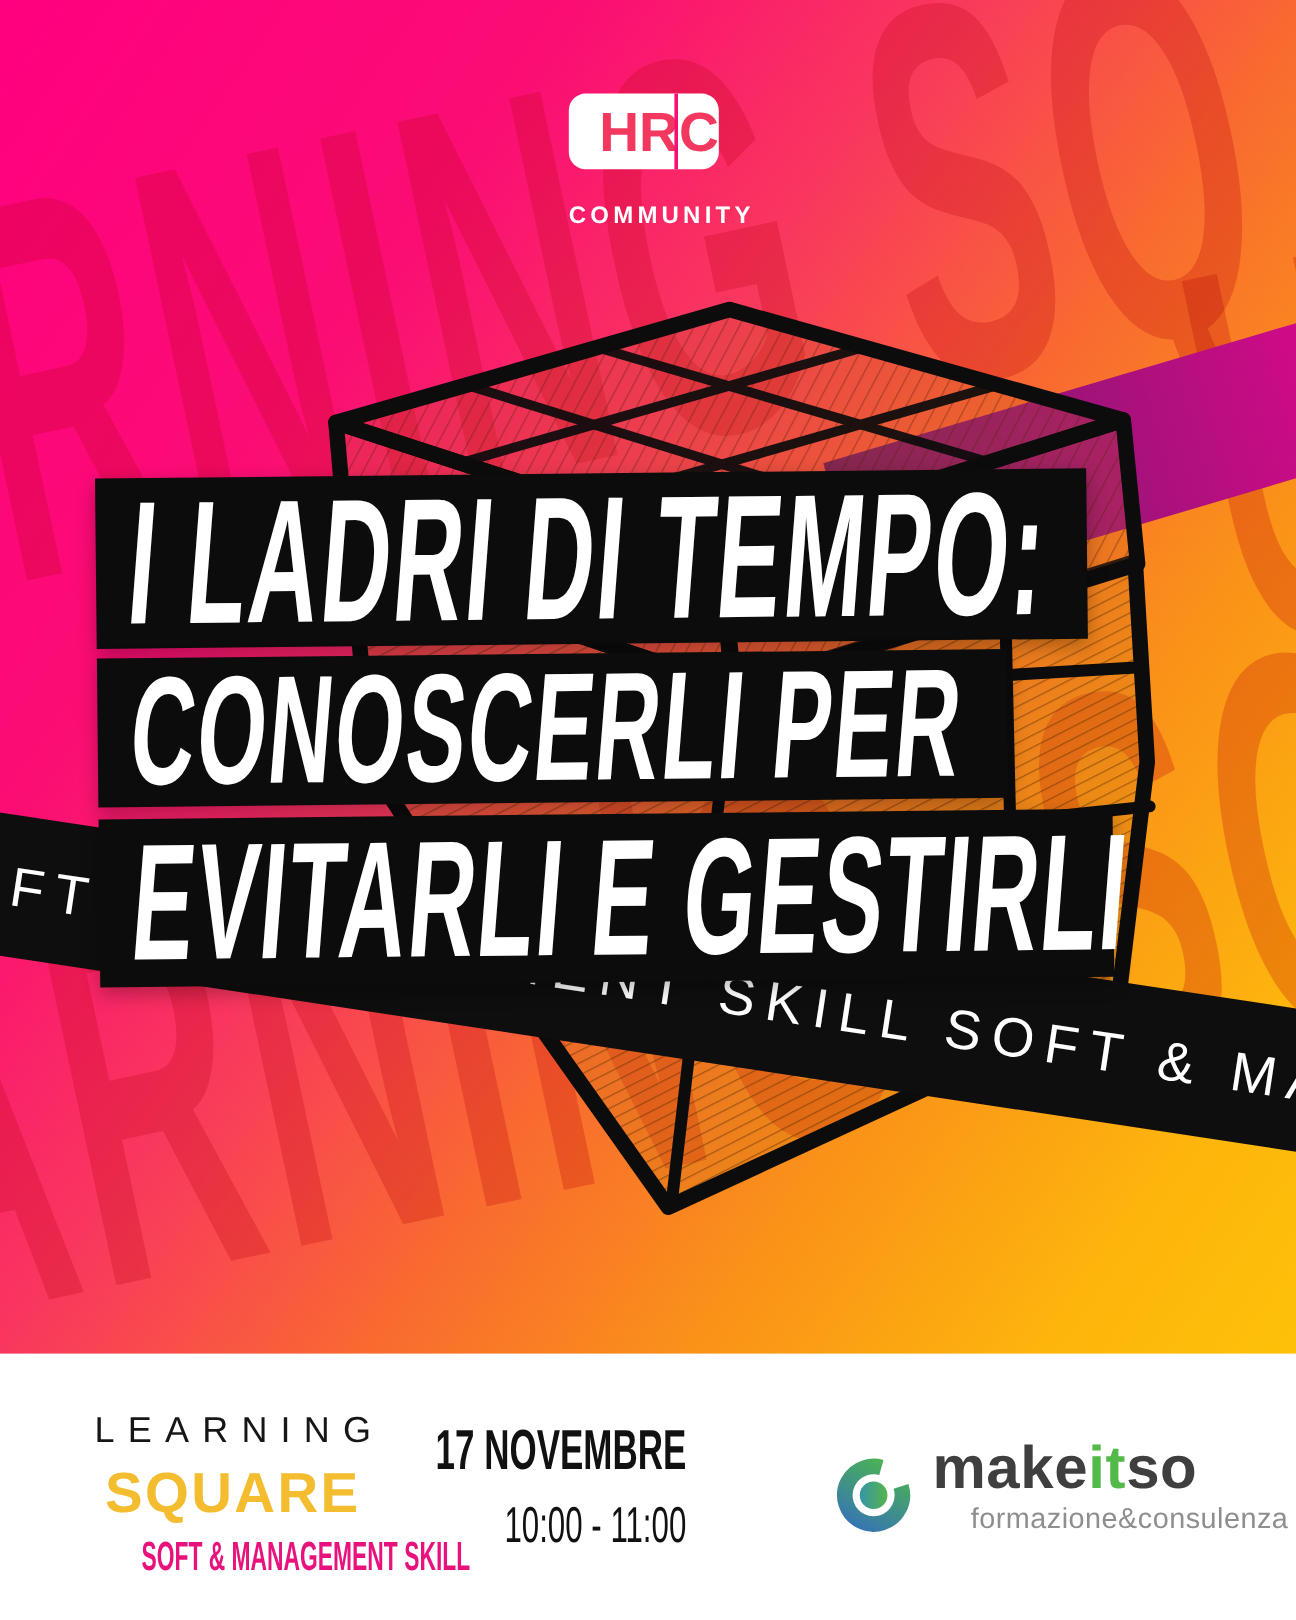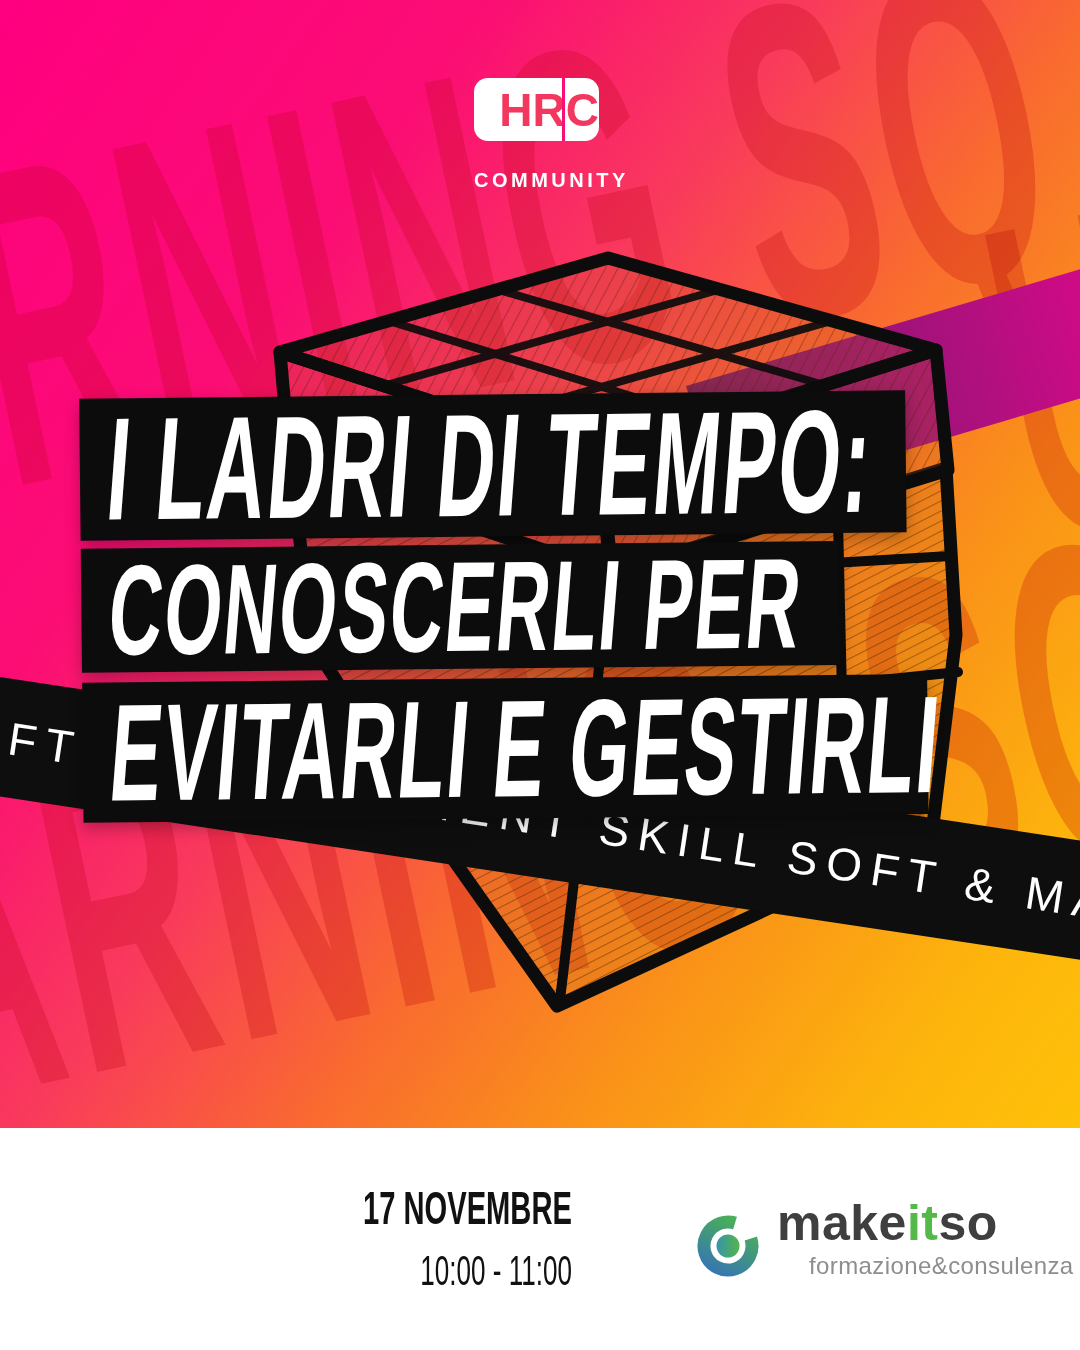--- a/index.html
+++ b/index.html
@@ -148,20 +148,25 @@
   <div class="hrc">
     <div class="hrc-box">
       <span class="hrc-word">HRC</span>
       <span class="hrc-seam"></span>
     </div>
     <div class="hrc-community">COMMUNITY</div>
   </div>
 
   <div class="footer">
 
+    <div class="ls-block">
+      <div class="ls-learning">LEARNING</div>
+      <div class="ls-square">SQUARE</div>
+      <div class="ls-skill">SOFT &amp; MANAGEMENT SKILL</div>
+    </div>
 
     <div class="date-block">
       <div class="ev-date">17 NOVEMBRE</div>
       <div class="ev-time">10:00 - 11:00</div>
     </div>
 
     <div class="mis-block">
       <svg width="70" height="70" viewBox="0 0 70 70">
         <defs>
           <linearGradient id="ringGrad" x1="0" y1="1" x2="1" y2="0">

